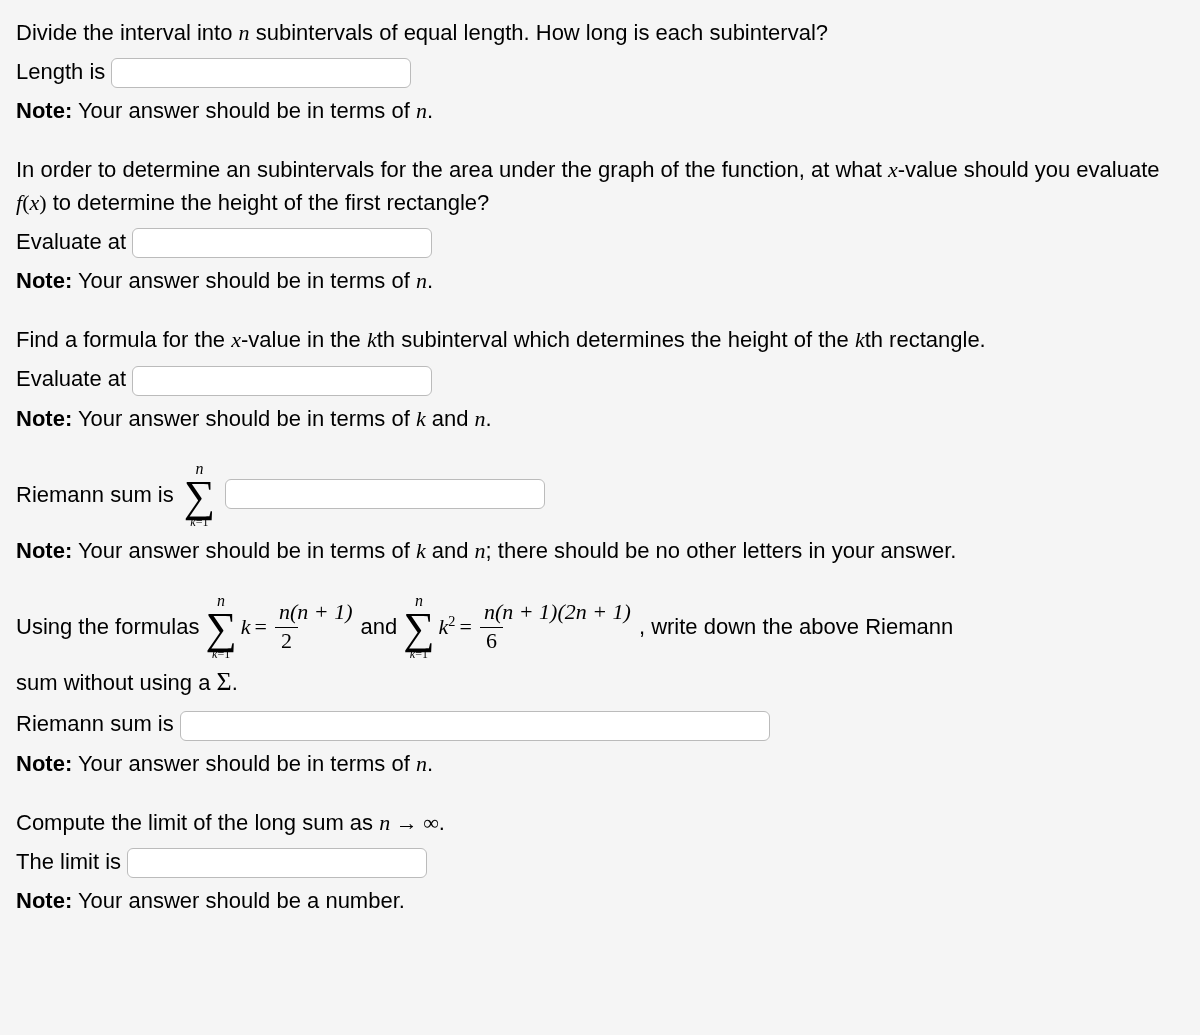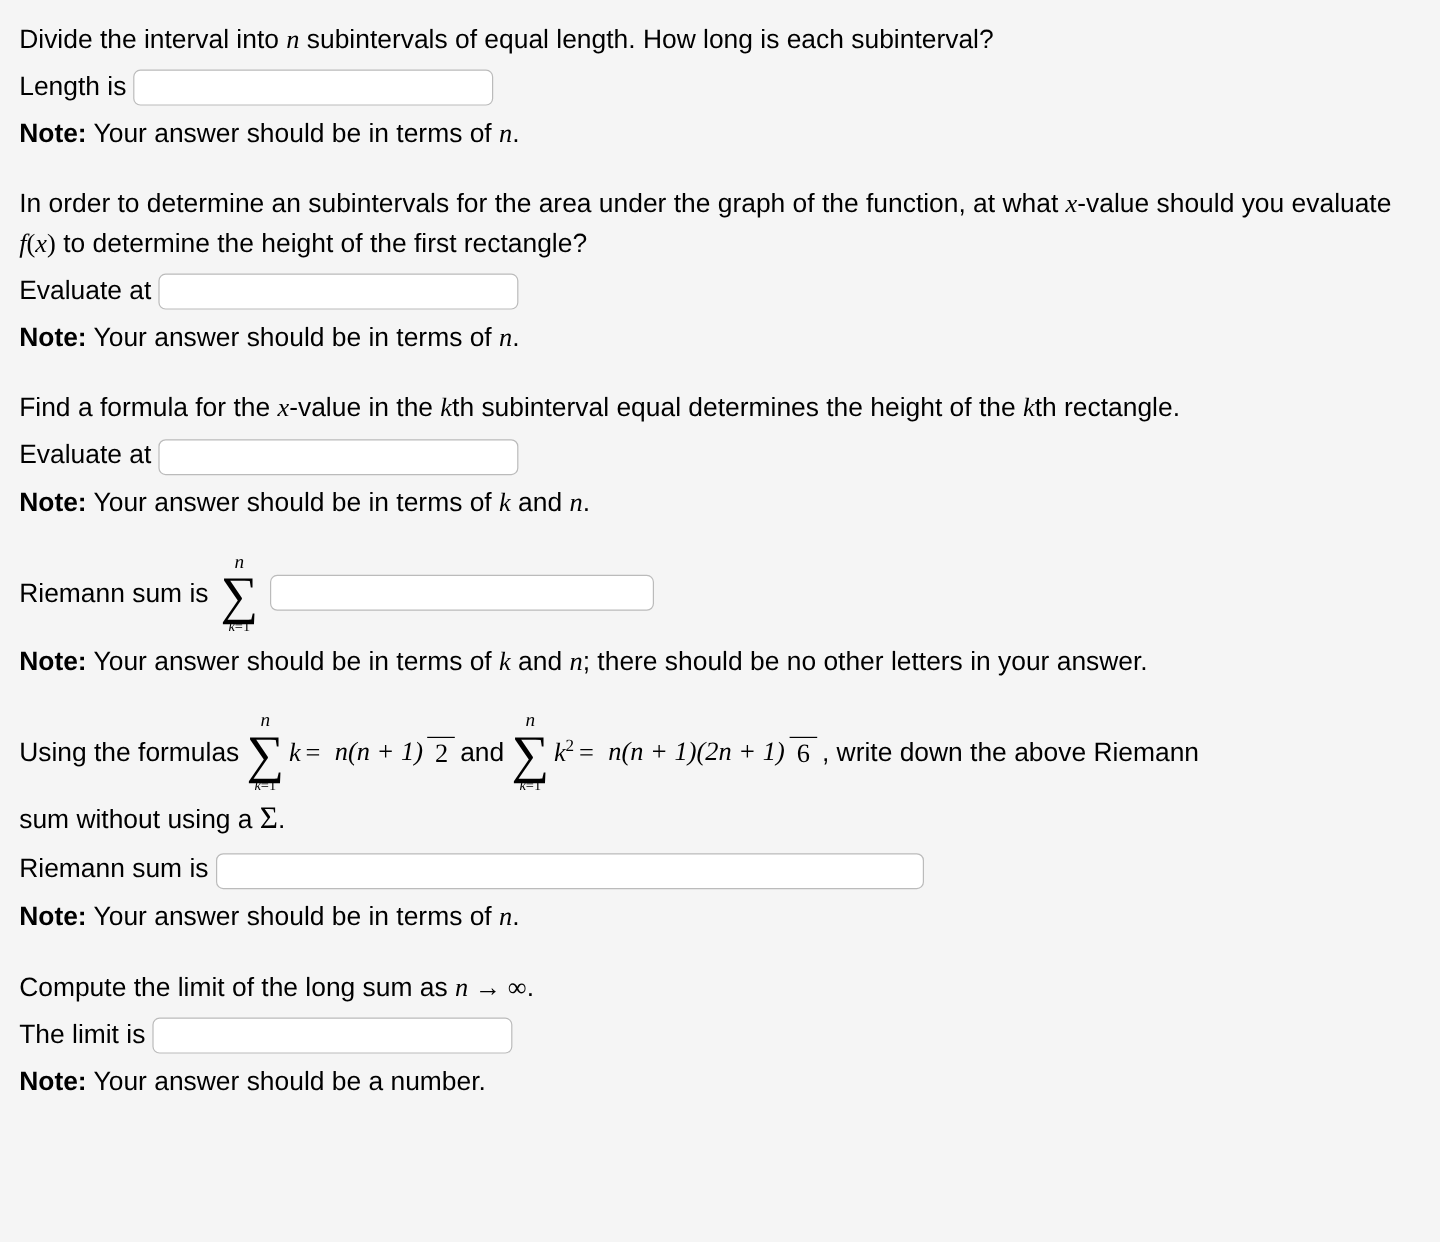--- a/index.html
+++ b/index.html
@@ -40,20 +40,21 @@
   line-height:1;
   margin:0 2px;
 }
 .sigma .top{font-family:"Times New Roman",serif;font-style:italic;font-size:16px;margin-bottom:1px}
 .sigma .sym{font-family:"Times New Roman",serif;font-size:44px;line-height:0.85}
 .sigma .bot{font-family:"Times New Roman",serif;font-style:italic;font-size:12px;margin-top:1px}
 .sigma .bot .eq{font-style:normal}
 
 .frac{
   display:inline-flex;
+  flex-direction:column;
   align-items:flex-start;
   vertical-align:middle;
   font-family:"Times New Roman",serif;
   line-height:1.1;
   margin:0 4px;
 }
 .frac .num{padding:0 4px 2px 4px}
 .frac .den{border-top:1.5px solid #000;padding:1px 6px 0 6px}
 .eqrow{display:flex;align-items:center;flex-wrap:wrap;gap:0}
 .eqrow > span, .eqrow > div{margin-right:4px}
@@ -81,21 +82,21 @@
   <span>Evaluate at</span>
   <input class="ans w300" style="">
 </p>
 <p class="note">
   <b>Note:</b><span> Your answer should be in terms of </span><span class="mi">n</span><span>.</span>
 </p>
 </div>
 
 <div class="section">
 <p>
-  <span>Find a formula for the </span><span class="mi">x</span><span>-value in the </span><span class="mi">k</span><span>th subinterval equal determines the height of the </span><span class="mi">k</span><span>th rectangle.</span>
+  <span>Find a formula for the </span><span class="mi">x</span><span>-value in the </span><span class="mi">k</span><span>th subinterval which determines the height of the </span><span class="mi">k</span><span>th rectangle.</span>
 </p>
 <p>
   <span>Evaluate at</span>
   <input class="ans w300" style="">
 </p>
 <p class="note">
   <b>Note:</b><span> Your answer should be in terms of </span><span class="mi">k</span><span> and </span><span class="mi">n</span><span>.</span>
 </p>
 </div>
 

